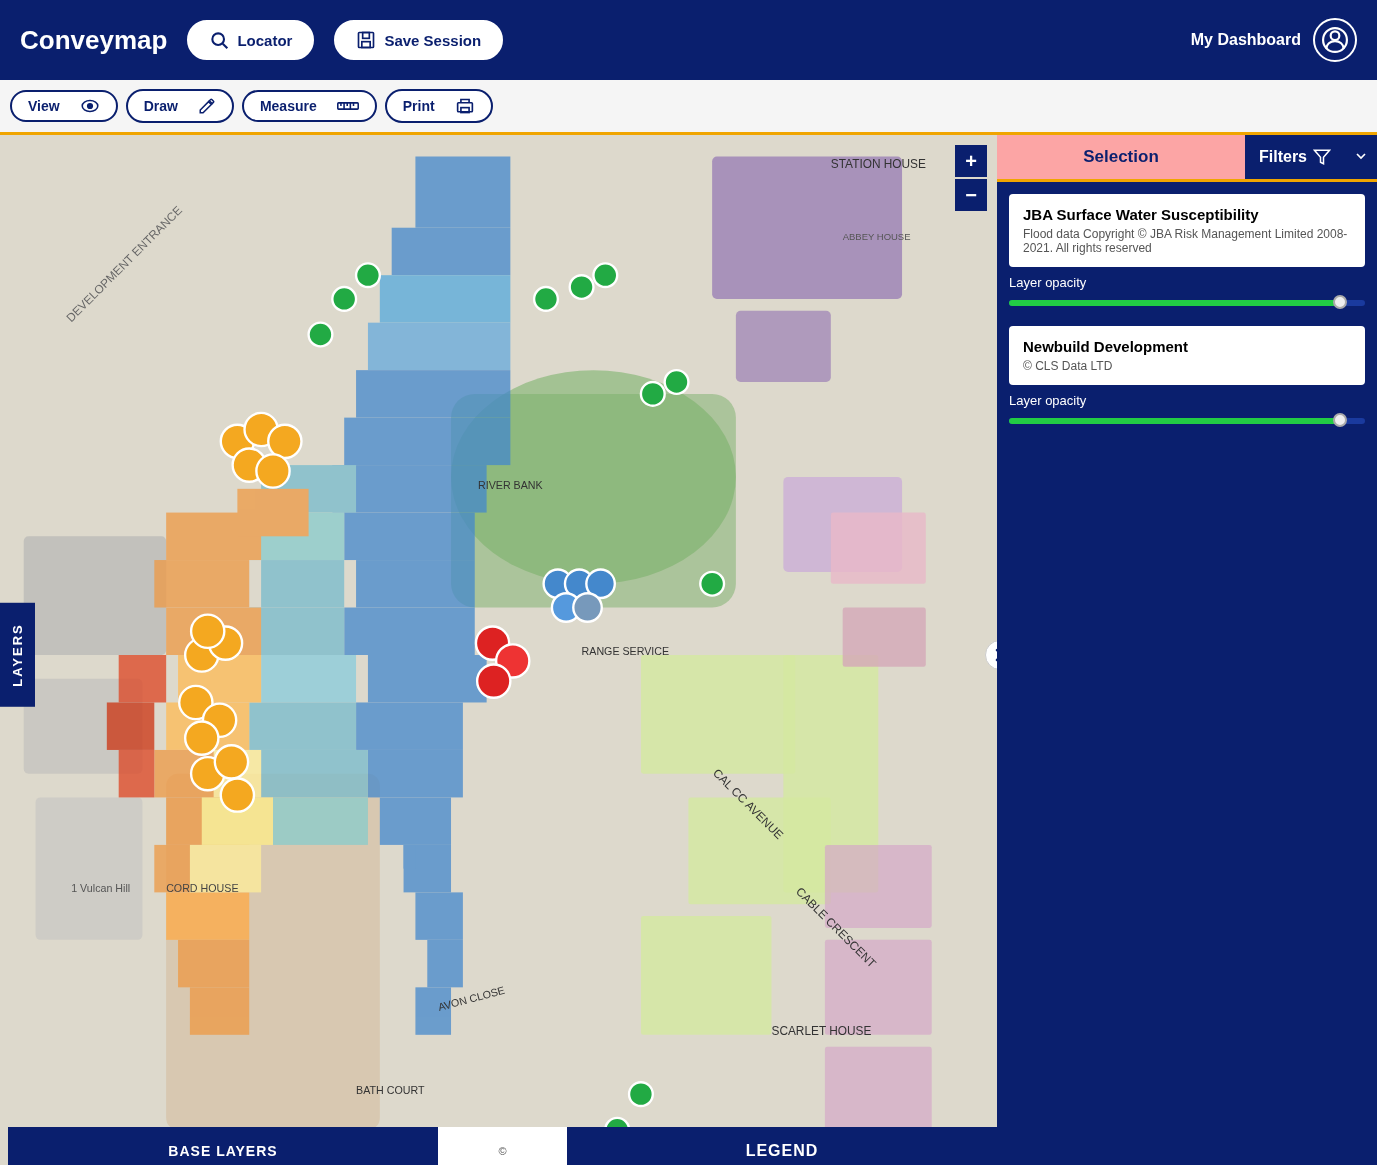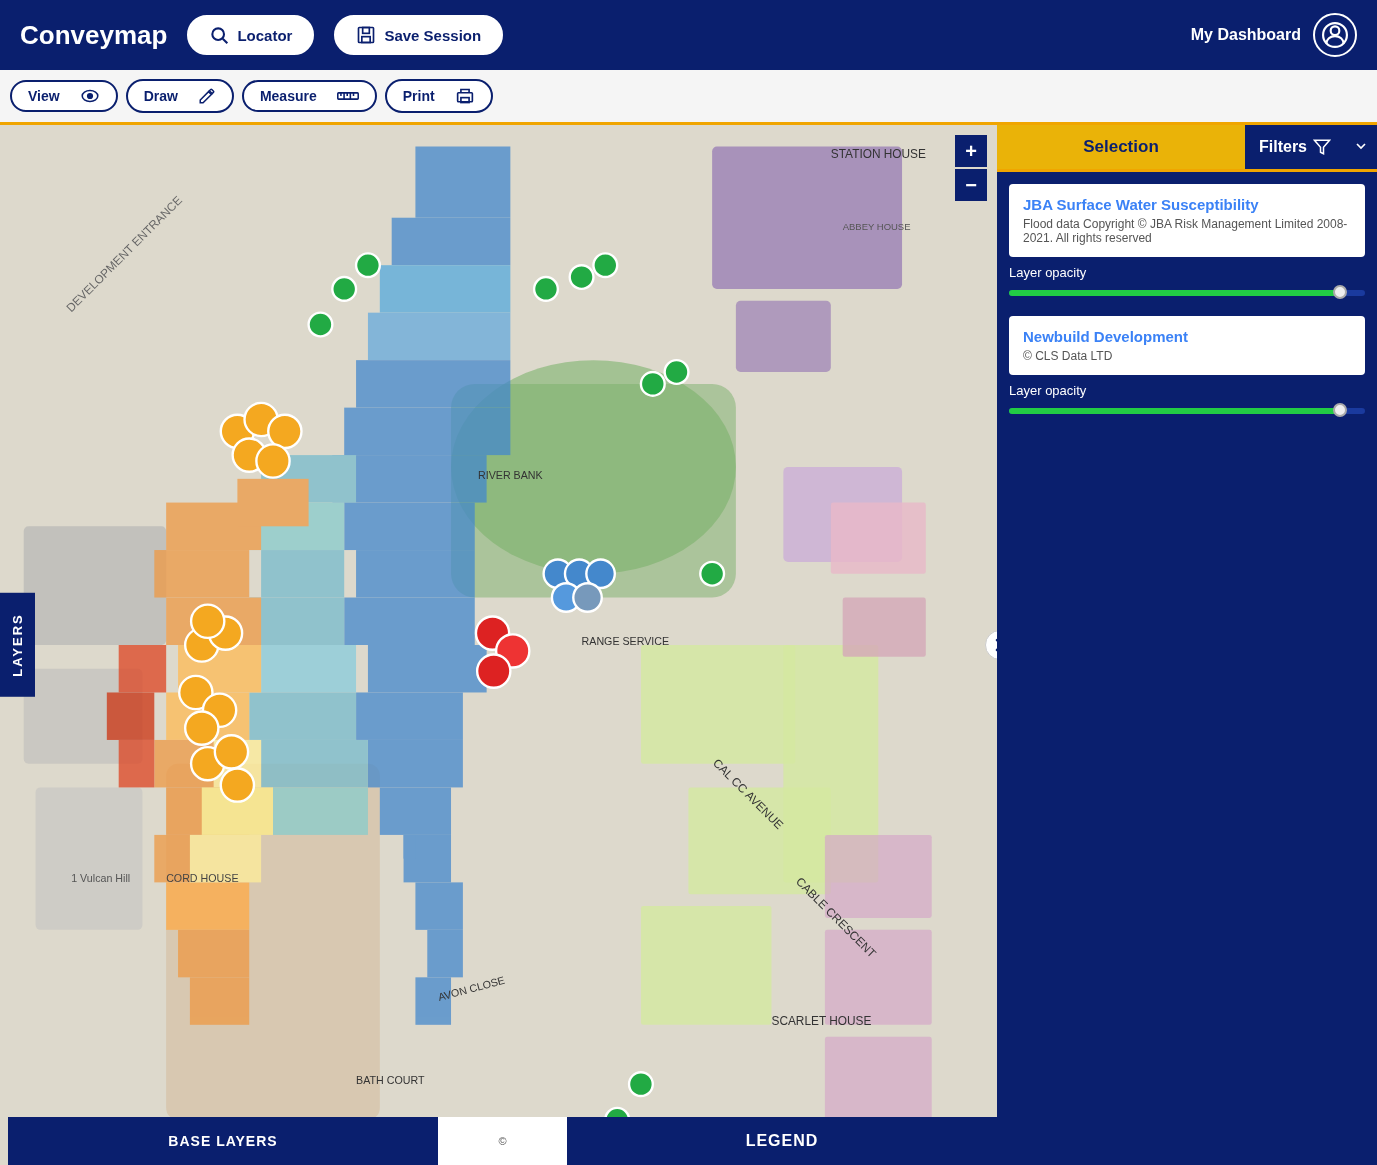--- a/index.html
+++ b/index.html
@@ -1,21 +1,21 @@
 <!DOCTYPE html>
 <html><head>
   <meta charset="utf-8">
   <style>
     * { box-sizing: border-box; margin: 0; padding: 0; }
     body { font-family: Arial, sans-serif; width: 1377px; height: 1165px; overflow: hidden; background: #0a1f6e; }
 
     
     .header {
       background: #0a1f6e;
-      height: 70px;
+      height: 80px;
       display: flex;
       align-items: center;
       padding: 0 20px;
       gap: 20px;
     }
     .brand-title {
       color: white;
       font-size: 26px;
       font-weight: bold;
       white-space: nowrap;
@@ -164,21 +164,21 @@
     }
     .panel-tab {
       flex: 1;
       padding: 12px 0;
       text-align: center;
       font-size: 17px;
       font-weight: bold;
       cursor: pointer;
     }
     .panel-tab.active {
-      background: #eab308;
+      background: #fca5a5;
       color: #0a1f6e;
     }
     .filters-tab {
       display: flex;
       align-items: center;
       gap: 6px;
       padding: 12px 14px;
       color: white;
       font-size: 16px;
       font-weight: bold;
@@ -202,21 +202,21 @@
 
     
     .layer-card {
       background: white;
       border-radius: 4px;
       padding: 12px 14px;
     }
     .layer-card-title {
       font-size: 15px;
       font-weight: bold;
-      color: #3b82f6;
+      color: #000000;
       margin-bottom: 4px;
     }
     .layer-card-subtitle {
       font-size: 12px;
       color: #555;
     }
     .layer-opacity-label {
       color: white;
       font-size: 13px;
       margin: 8px 0 4px 0;

